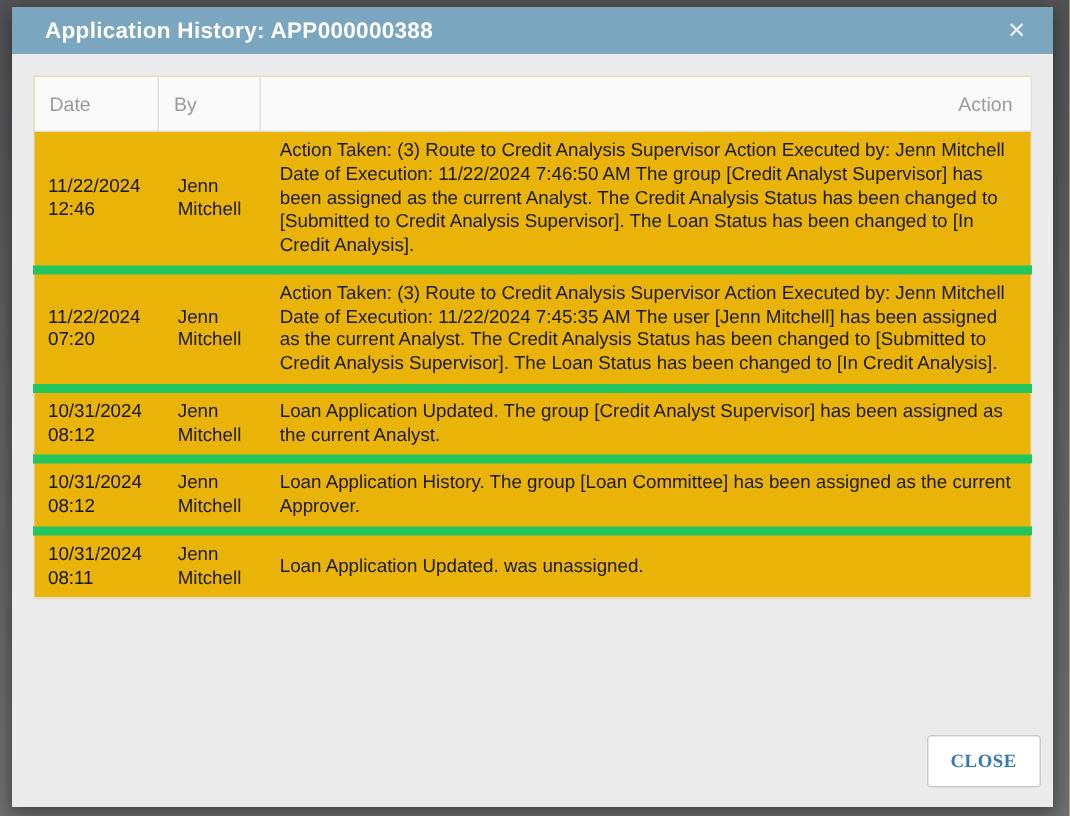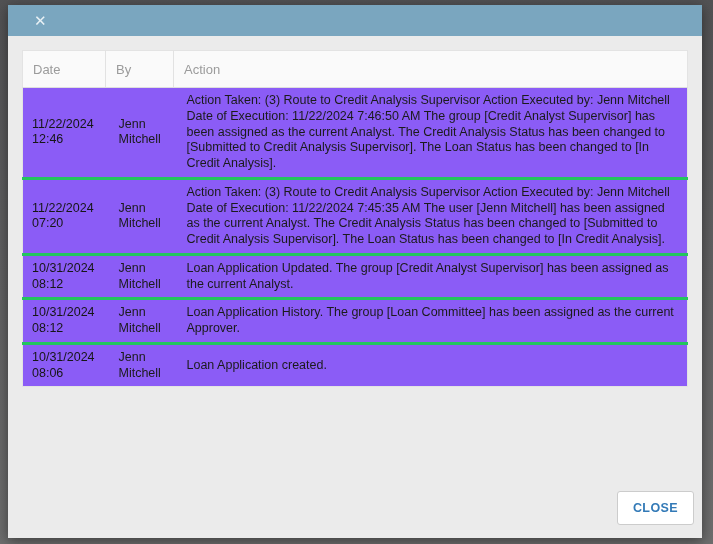--- a/index.html
+++ b/index.html
@@ -45,72 +45,73 @@
     line-height:1;
     padding:2px 4px;
   }
   .modal-body{
     padding:14px 14px 0 14px;
   }
   table.history{
     width:100%;
     border-collapse:collapse;
     table-layout:fixed;
-    background:#8b5cf6;
+    background:#eab308;
     border:1px solid #e3e3e3;
   }
   table.history col.c-date{width:83px;}
   table.history col.c-by{width:68px;}
   table.history th{
     height:37px;
     text-align:left;
     font-weight:normal;
     font-size:13px;
     color:#9b9b9b;
     background:#fafafa;
     border-bottom:1px solid #dedede;
     border-right:1px solid #e2e2e2;
     padding:8px 12px 8px 10px;
     vertical-align:middle;
   }
-  table.history th:last-child{border-right:none;}
+  table.history th:last-child{border-right:none;text-align:right;}
   table.history td{
     font-size:12.5px;
     color:#1b1b1b;
     line-height:1.26;
     padding:5px 12px 5px 13px;
     vertical-align:middle;
-    border-bottom:3px solid #22c55e;
+    border-bottom:6px solid #22c55e;
   }
   table.history td.date-cell{padding-left:9px;color:#161616;}
   table.history tr:last-child td{border-bottom:none;}
   .modal-footer{
     position:absolute;
     right:8px;
     bottom:13px;
   }
   .btn-close{
     background:#ffffff;
     border:1px solid #cccccc;
     border-radius:3px;
     color:var(--close-text);
-    font-family:Liberation Sans, sans-serif;
+    font-family:Liberation Serif, serif;
     font-size:12.5px;
     font-weight:bold;
     letter-spacing:.4px;
     padding:9px 15px;
     cursor:pointer;
   }
 </style>
 </head>
 <body>
 
 <div class="modal">
 
   <div class="modal-header">
+    <span class="modal-title">Application History: APP000000388</span>
     <span class="close-x">✕</span>
   </div>
 
   <div class="modal-body">
     <table class="history">
       <colgroup>
         <col class="c-date">
           <col class="c-by">
           <col class="c-action">
       </colgroup>
@@ -136,23 +137,23 @@
           <td class="date-cell">10/31/2024 08:12</td>
           <td>Jenn Mitchell</td>
           <td>Loan Application Updated. The group [Credit Analyst Supervisor] has been assigned as the current Analyst.</td>
         </tr>
         <tr>
           <td class="date-cell">10/31/2024 08:12</td>
           <td>Jenn Mitchell</td>
           <td>Loan Application History. The group [Loan Committee] has been assigned as the current Approver.</td>
         </tr>
         <tr>
-          <td class="date-cell">10/31/2024 08:06</td>
+          <td class="date-cell">10/31/2024 08:11</td>
           <td>Jenn Mitchell</td>
-          <td>Loan Application created.</td>
+          <td>Loan Application Updated. was unassigned.</td>
         </tr>
       </tbody>
     </table>
   </div>
 
   <div class="modal-footer">
     <button class="btn-close">CLOSE</button>
   </div>
 
 </div>

